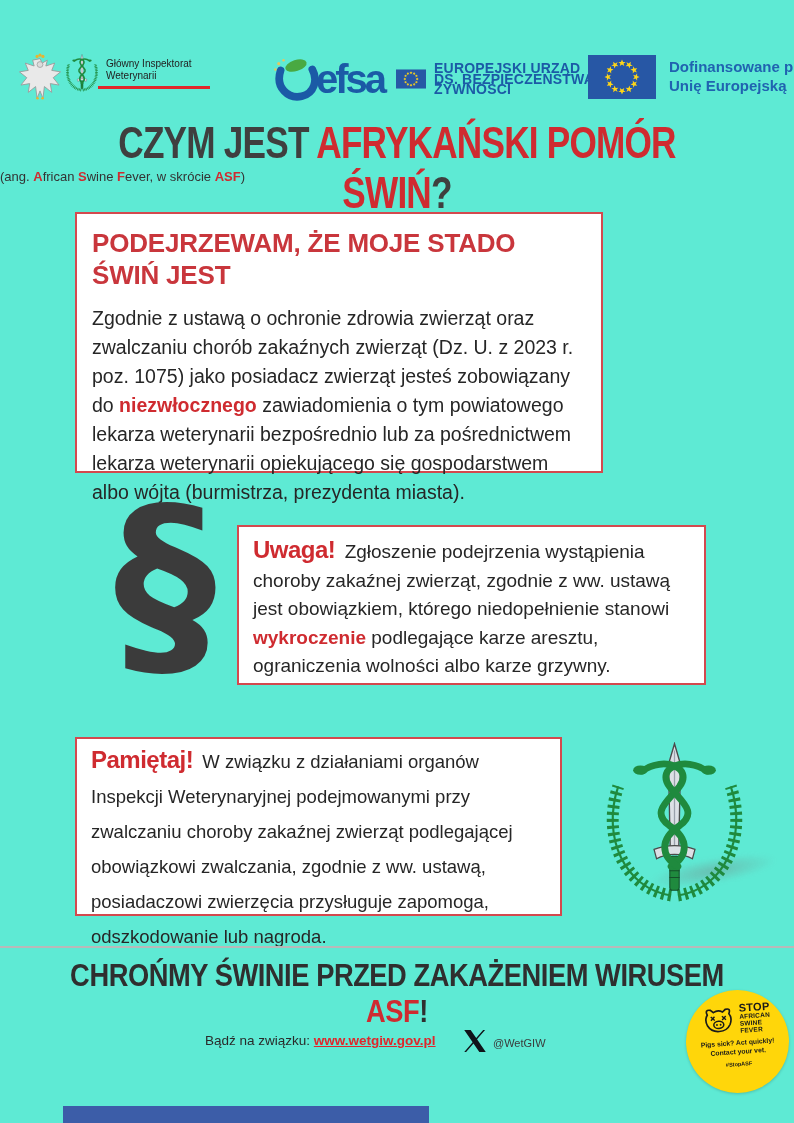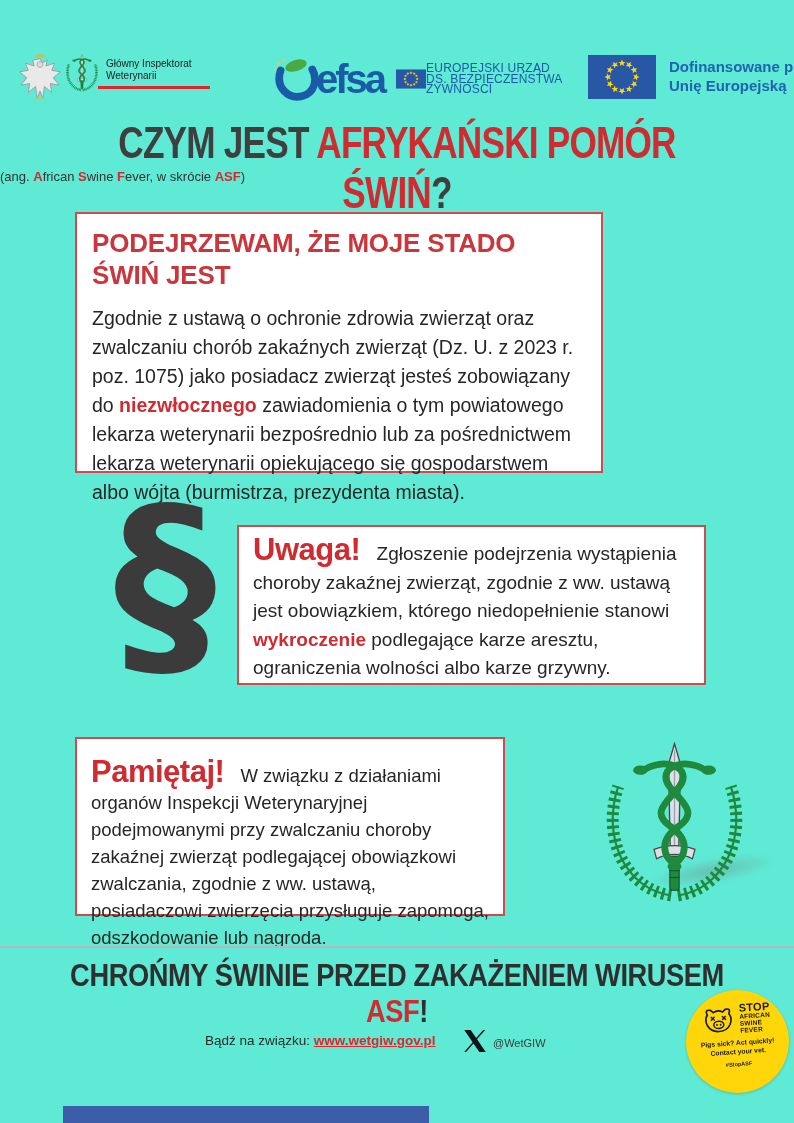--- a/index.html
+++ b/index.html
@@ -27,21 +27,21 @@
   
   .eagle{position:absolute;left:18px;top:52px;width:44px;height:50px}
   .giw-caduceus{position:absolute;left:62px;top:52px;width:40px;height:42px}
   .giw-text{position:absolute;left:106px;top:58px;font-size:10px;line-height:12px;color:#222;font-weight:500}
   .giw-underline{position:absolute;left:98px;top:86px;width:112px;height:3px;background:#e0262b}
 
   .efsa-group{position:absolute;left:272px;top:56px;display:flex;align-items:center}
   .efsa-mark{width:48px;height:46px}
   .efsa-word{font-size:40px;font-weight:700;color:var(--efsa_blue);letter-spacing:-3px;margin-left:-4px;line-height:46px}
   .efsa-flag{width:30px;height:22px;margin-left:12px}
-  .efsa-desc{font-size:12px;line-height:10.5px;font-weight:400;color:var(--efsa_blue);letter-spacing:.2px}
+  .efsa-desc{margin-left:8px;font-size:14px;line-height:10.5px;font-weight:700;color:var(--efsa_blue);letter-spacing:.2px}
 
   .eu-funding{position:absolute;left:588px;top:55px;display:flex;align-items:flex-start}
   .eu-flag-lg{width:68px;height:44px;flex:none}
   .eu-funding-text{margin-left:13px;margin-top:2px;font-size:15px;line-height:19px;font-weight:700;color:var(--eu_text_blue)}
   .eu-funding-text div{white-space:nowrap}
 
   
   .title{position:absolute;top:118px;left:0;right:0;text-align:center;font-size:44px;font-weight:600;
          color:var(--title_dark);letter-spacing:-1px;transform:scaleX(.8)}
   .subtitle{position:absolute;top:169px;left:0;right:0;text-align:left;font-size:13px;color:#333}
@@ -50,23 +50,23 @@
   .redbox{position:absolute;border:2px solid var(--box_border_red);background:#fff}
   .suspect-box{left:75px;top:212px;width:528px;height:261px;padding:13px 15px}
   .suspect-heading{font-size:26px;line-height:32px;font-weight:700;color:#c9363c;letter-spacing:-.2px}
   .suspect-body{margin-top:13px;font-size:19.5px;line-height:29px;color:var(--body_text)}
 
   .para-symbol{position:absolute;left:95px;top:478px;width:140px;text-align:center;
                font-size:205px;line-height:210px;font-weight:700;color:#3b3b3b;font-family:"DejaVu Sans",sans-serif}
 
   .uwaga-box{left:237px;top:525px;width:469px;height:160px;padding:9px 14px;
              font-size:19px;line-height:28.5px;color:var(--body_text)}
-  .pamietaj-box{left:75px;top:737px;width:430px;height:179px;padding:19px 14px;
-             font-size:18.5px;line-height:27px;color:var(--body_text)}
-  .callout-label{color:var(--accent_red);font-weight:700;font-size:31px;letter-spacing:-.5px;margin-right:11px}
+  .pamietaj-box{left:75px;top:737px;width:487px;height:179px;padding:3px 14px;
+             font-size:18.5px;line-height:35px;color:var(--body_text)}
+  .callout-label{color:var(--accent_red);font-weight:700;font-size:24px;letter-spacing:-.5px;margin-right:4px}
 
   .vet-logo-big{position:absolute;left:582px;top:742px;width:185px;height:162px}
   .vet-shadow{position:absolute;left:648px;top:858px;width:130px;height:26px;border-radius:50%;
               background:radial-gradient(ellipse at center,rgba(120,120,120,.38),rgba(120,120,120,0) 70%);
               transform:rotate(-10deg);filter:blur(2px)}
 
   .divider{position:absolute;left:0;top:946px;width:794px;height:2px;background:#b9b9b9}
 
   .slogan{position:absolute;top:958px;left:0;right:0;text-align:center;font-size:31px;font-weight:700;
           color:#2f2f2f;letter-spacing:-.5px;transform:scaleX(.88)}

